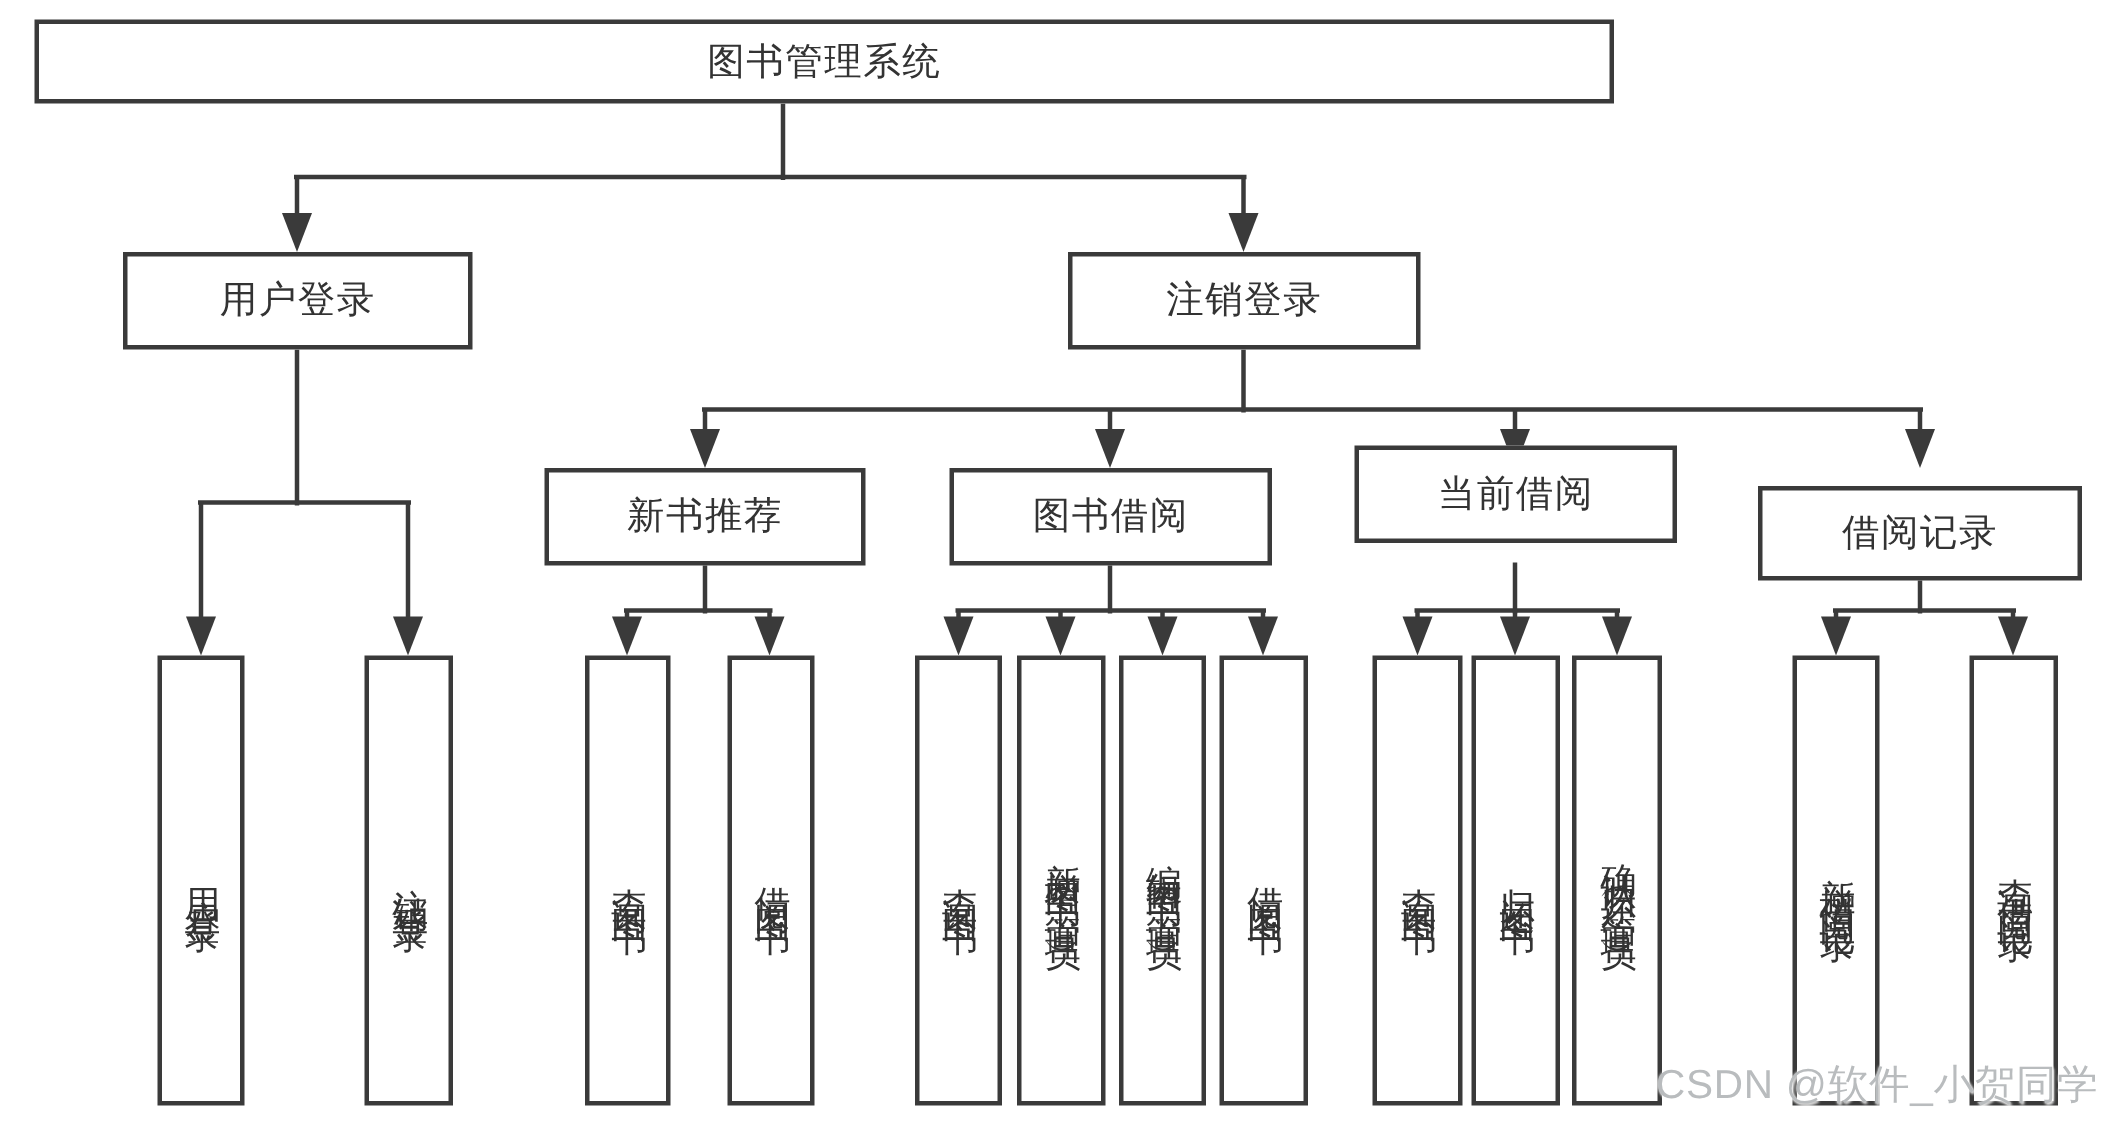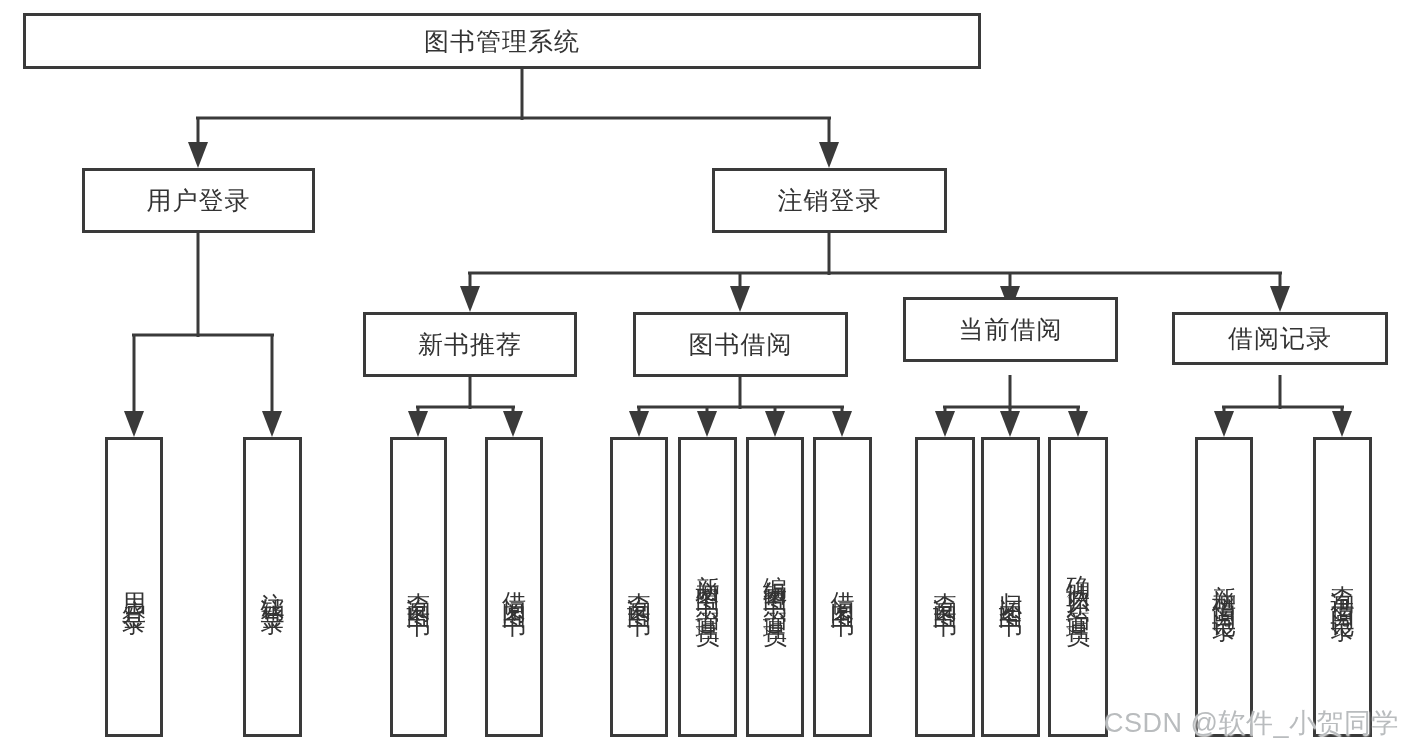--- a/index.html
+++ b/index.html
@@ -90,29 +90,29 @@
     <polygon points="1068,411 1088,411 1078,437"></polygon>
 
     <line x1="1280" y1="375" x2="1280" y2="409"></line>
     <line x1="1222" y1="407" x2="1344" y2="407"></line>
     <line x1="1224" y1="406" x2="1224" y2="415"></line>
     <polygon points="1214,411 1234,411 1224,437"></polygon>
     <line x1="1342" y1="406" x2="1342" y2="415"></line>
     <polygon points="1332,411 1352,411 1342,437"></polygon>
   </svg>
 
-  <div class="node hbox" style="left:23px;top:13px;width:958px;height:56px">图书管理系统</div>
+  <div class="node hbox" style="left:23px;top:13px;width:1053px;height:56px">图书管理系统</div>
 
   <div class="node hbox" style="left:82px;top:168px;width:233px;height:65px">用户登录</div>
   <div class="node hbox" style="left:712px;top:168px;width:235px;height:65px">注销登录</div>
 
   <div class="node hbox" style="left:363px;top:312px;width:214px;height:65px">新书推荐</div>
   <div class="node hbox" style="left:633px;top:312px;width:215px;height:65px">图书借阅</div>
   <div class="node hbox" style="left:903px;top:297px;width:215px;height:65px">当前借阅</div>
-  <div class="node hbox" style="left:1172px;top:312px;width:216px;height:53px">借阅记录</div>
+  <div class="node hbox" style="left:1172px;top:324px;width:216px;height:63px">借阅记录</div>
 
   <div class="node vbox" style="left:105px;top:437px;width:58px;height:300px">用户登录</div>
   <div class="node vbox" style="left:243px;top:437px;width:59px;height:300px">注销登录</div>
 
   <div class="node vbox" style="left:390px;top:437px;width:57px;height:300px">查询图书</div>
   <div class="node vbox" style="left:485px;top:437px;width:58px;height:300px">借阅图书</div>
 
   <div class="node vbox" style="left:610px;top:437px;width:58px;height:300px">查询图书</div>
   <div class="node vbox" style="left:678px;top:437px;width:59px;height:300px">新增图书（管理员）</div>
   <div class="node vbox" style="left:746px;top:437px;width:58px;height:300px">编辑图书（管理员）</div>

